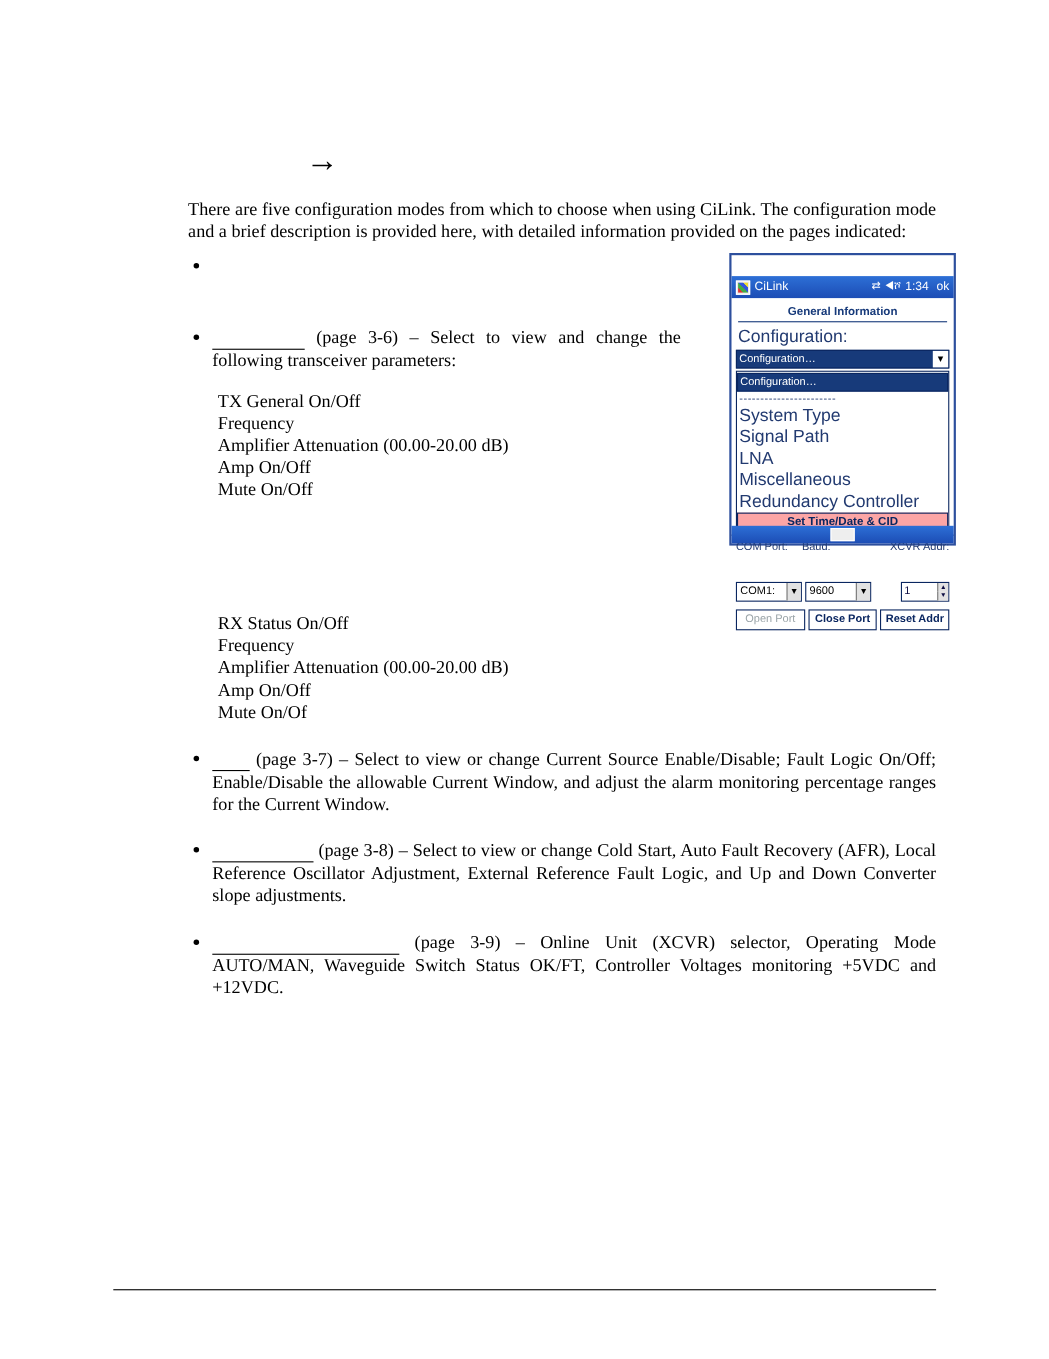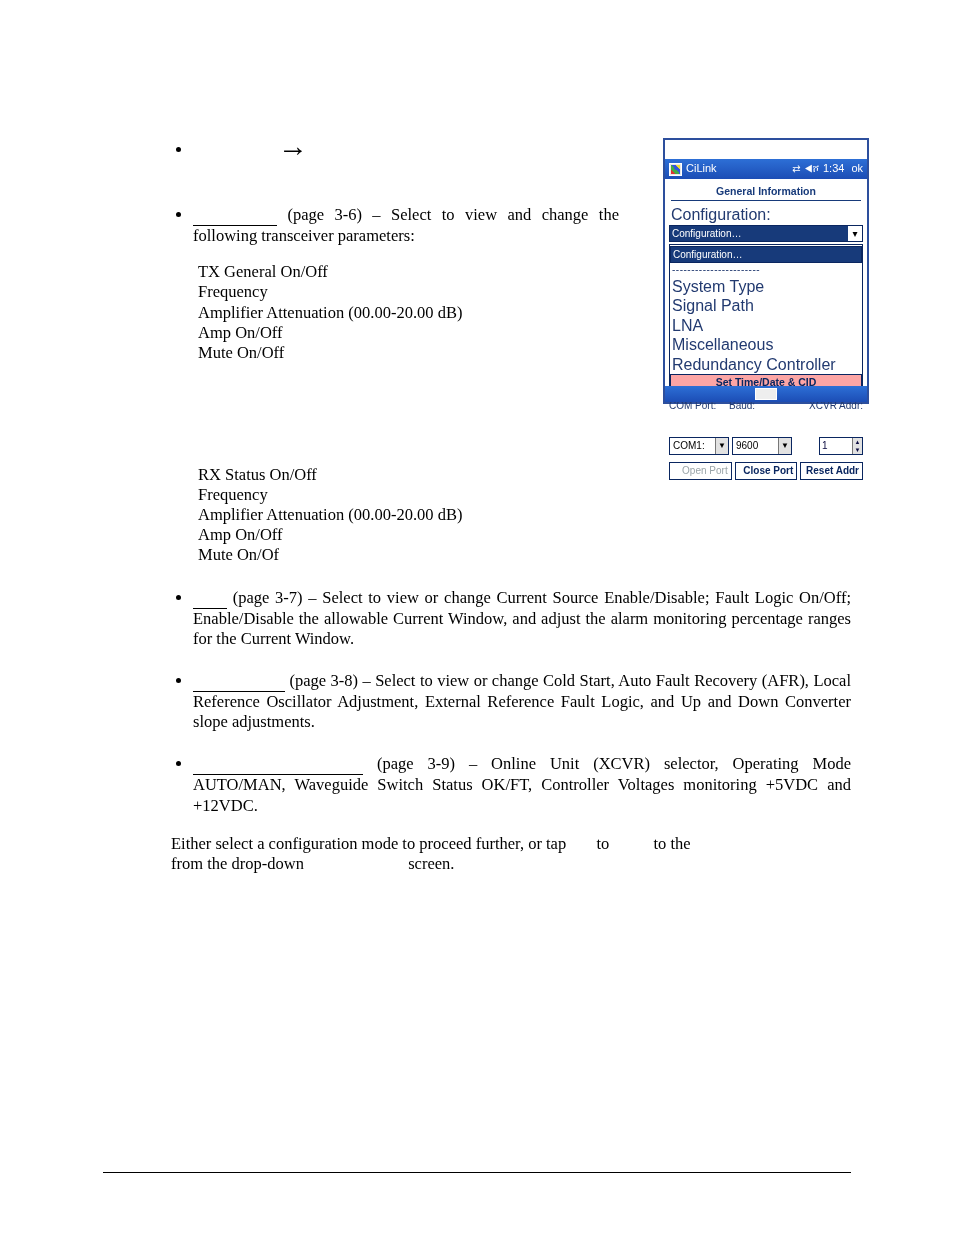--- a/index.html
+++ b/index.html
@@ -208,21 +208,21 @@
     gap: 3px;
   }
   .pda .pbtn {
     border: 1px solid #0a2660;
     background: #fff;
     font-size: 10px;
     font-weight: bold;
     color: #0a2660;
     padding: 2px 3px;
     flex: 1;
-    text-align: right;
+    text-align: center;
   }
   .pda .pbtn.dis { color: #9aa4a8; font-weight: normal; }
   .pda .bb {
     position: absolute;
     bottom: 0;
     left: 0; right: 0;
     height: 16px;
     background: linear-gradient(#2d6fd6, #1c4db5);
     display:flex; justify-content:center; align-items:center;
   }
@@ -244,20 +244,21 @@
     border-top: 1.2px solid #000;
   }
 </style>
 </head>
 <body>
 
 <div class="page">
 
   <div class="arrow">→</div>
 
+  <p class="intro">There are five configuration modes from which to choose when using CiLink. The configuration mode and a brief description is provided here, with detailed information provided on the pages indicated:</p>
 
   <ul class="bullets">
 
     <li>
       <div class="first-area">
 
         <div class="first-text">
 
           <div style="height:14px"></div>
 
@@ -379,25 +380,15 @@
 
     <li style="margin-top:22px;">
       <div class="li-body">
         <span class="blank b-170">&nbsp;</span>
         <span>(page 3-9) – Online Unit (XCVR) selector, Operating Mode AUTO/MAN, Waveguide Switch Status OK/FT, Controller Voltages monitoring +5VDC and +12VDC.</span>
       </div>
     </li>
 
   </ul>
 
-  <p class="outro">
-    <span>Either select a configuration mode to proceed further, or tap</span>
-    <span style="display:inline-block; width:22px"></span>
-    <span>to</span>
-    <span style="display:inline-block; width:36px"></span>
-    <span>to the</span><br>
-    <span>from the drop-down</span>
-    <span style="display:inline-block; width:96px"></span>
-    <span>screen.</span>
-  </p>
 
   <div class="bottom-rule"></div>
 </div>
 
 </body></html>

